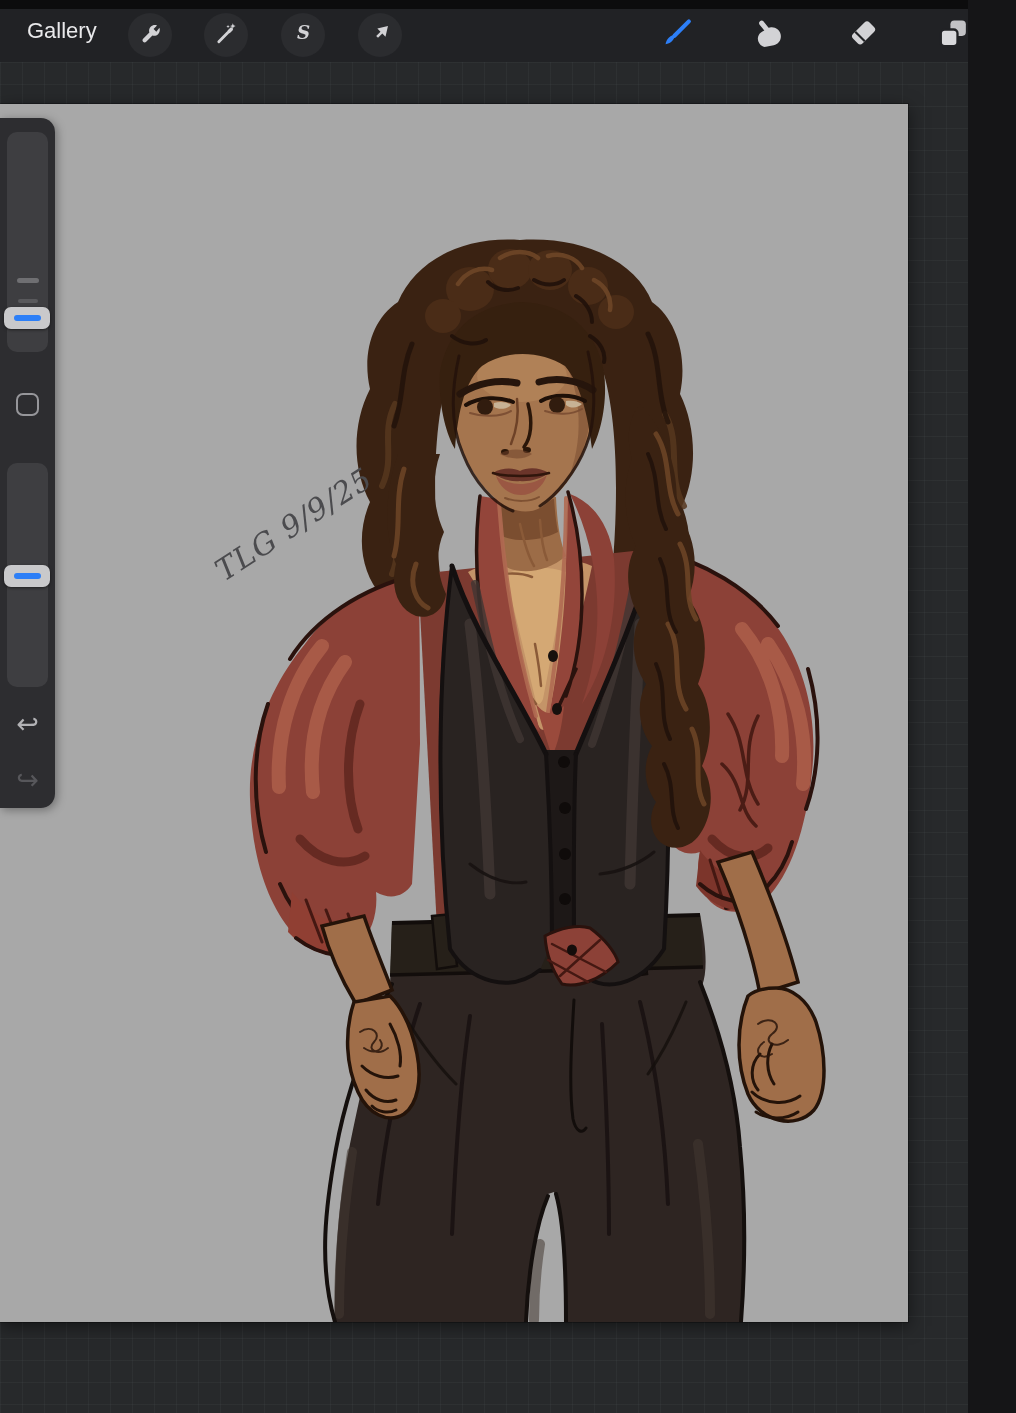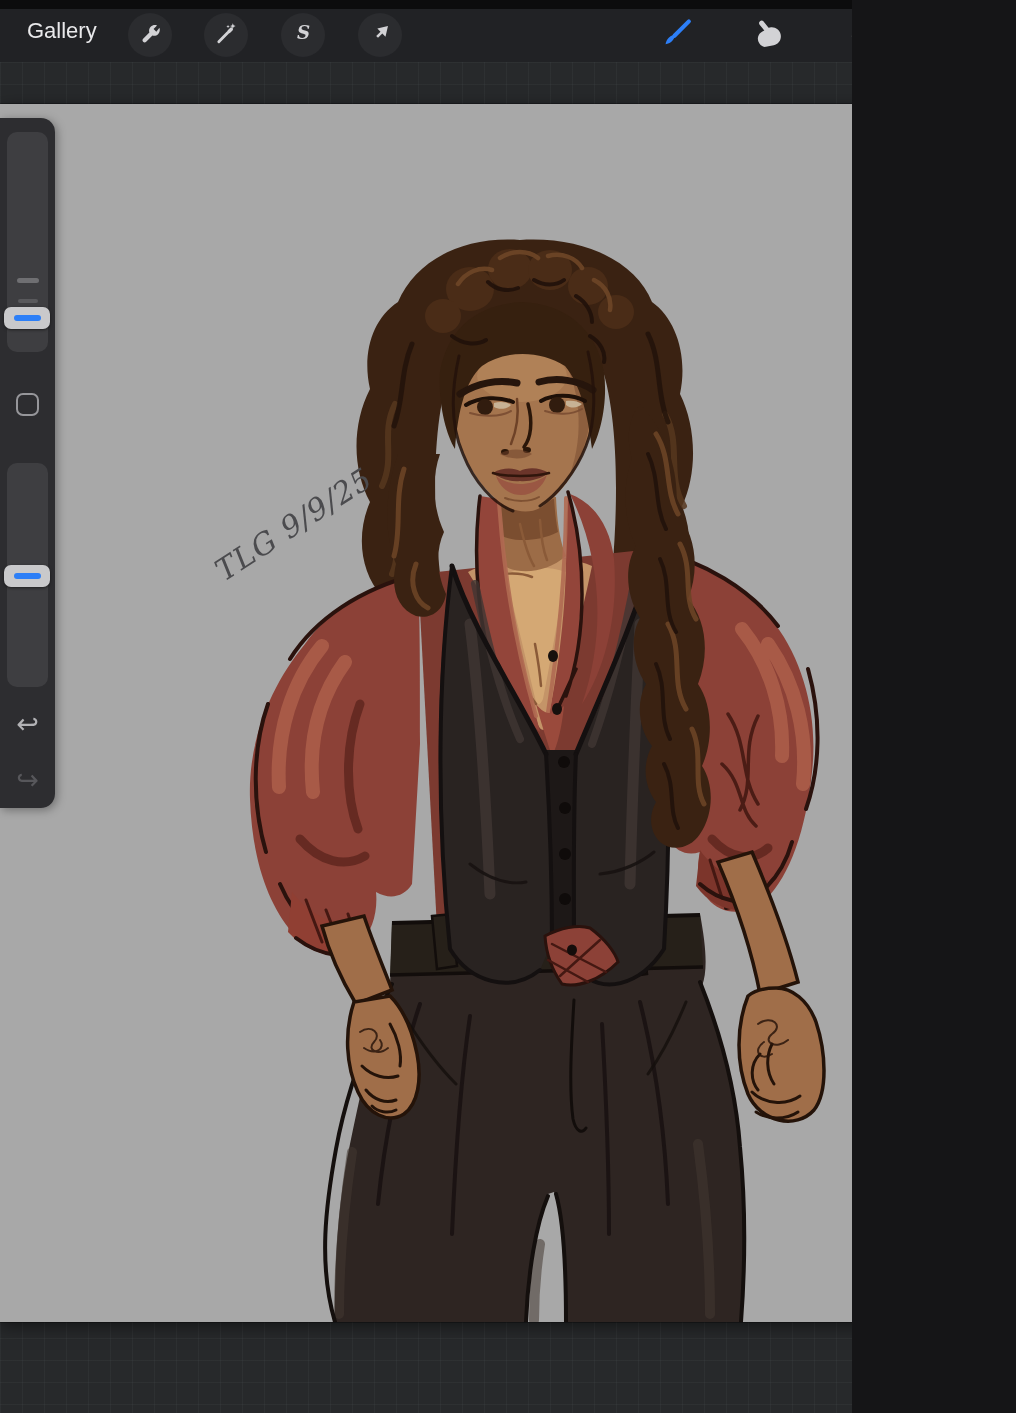--- a/index.html
+++ b/index.html
@@ -1,16 +1,16 @@
 <!DOCTYPE html>
 <html><head>
 <meta charset="utf-8">
 <style>
   html,body{margin:0;padding:0;background:#151517;}
-  .app{position:relative;width:852px;height:1413px;overflow:hidden;
+  .app{position:relative;width:968px;height:1413px;overflow:hidden;
        background:#404040;font-family:"Liberation Sans",sans-serif;}
 
   
   .topbar{position:absolute;top:0;left:0;width:1016px;height:62px;z-index:6;
           background:linear-gradient(#0c0c0d 0,#0c0c0d 9px,#212225 9px,#212225 100%);}
   .gallery-btn{position:absolute;left:27px;top:18px;background:none;border:none;
                color:#e9e9eb;font-size:22px;font-family:"Liberation Sans",sans-serif;padding:0;cursor:default;}
   .tool-circle{position:absolute;top:13px;width:44px;height:44px;border-radius:50%;
                background:#2b2c2f;border:none;display:flex;align-items:center;justify-content:center;padding:0;}
   .tc-1{left:128px}.tc-2{left:204px}.tc-3{left:281px}.tc-4{left:358px}

